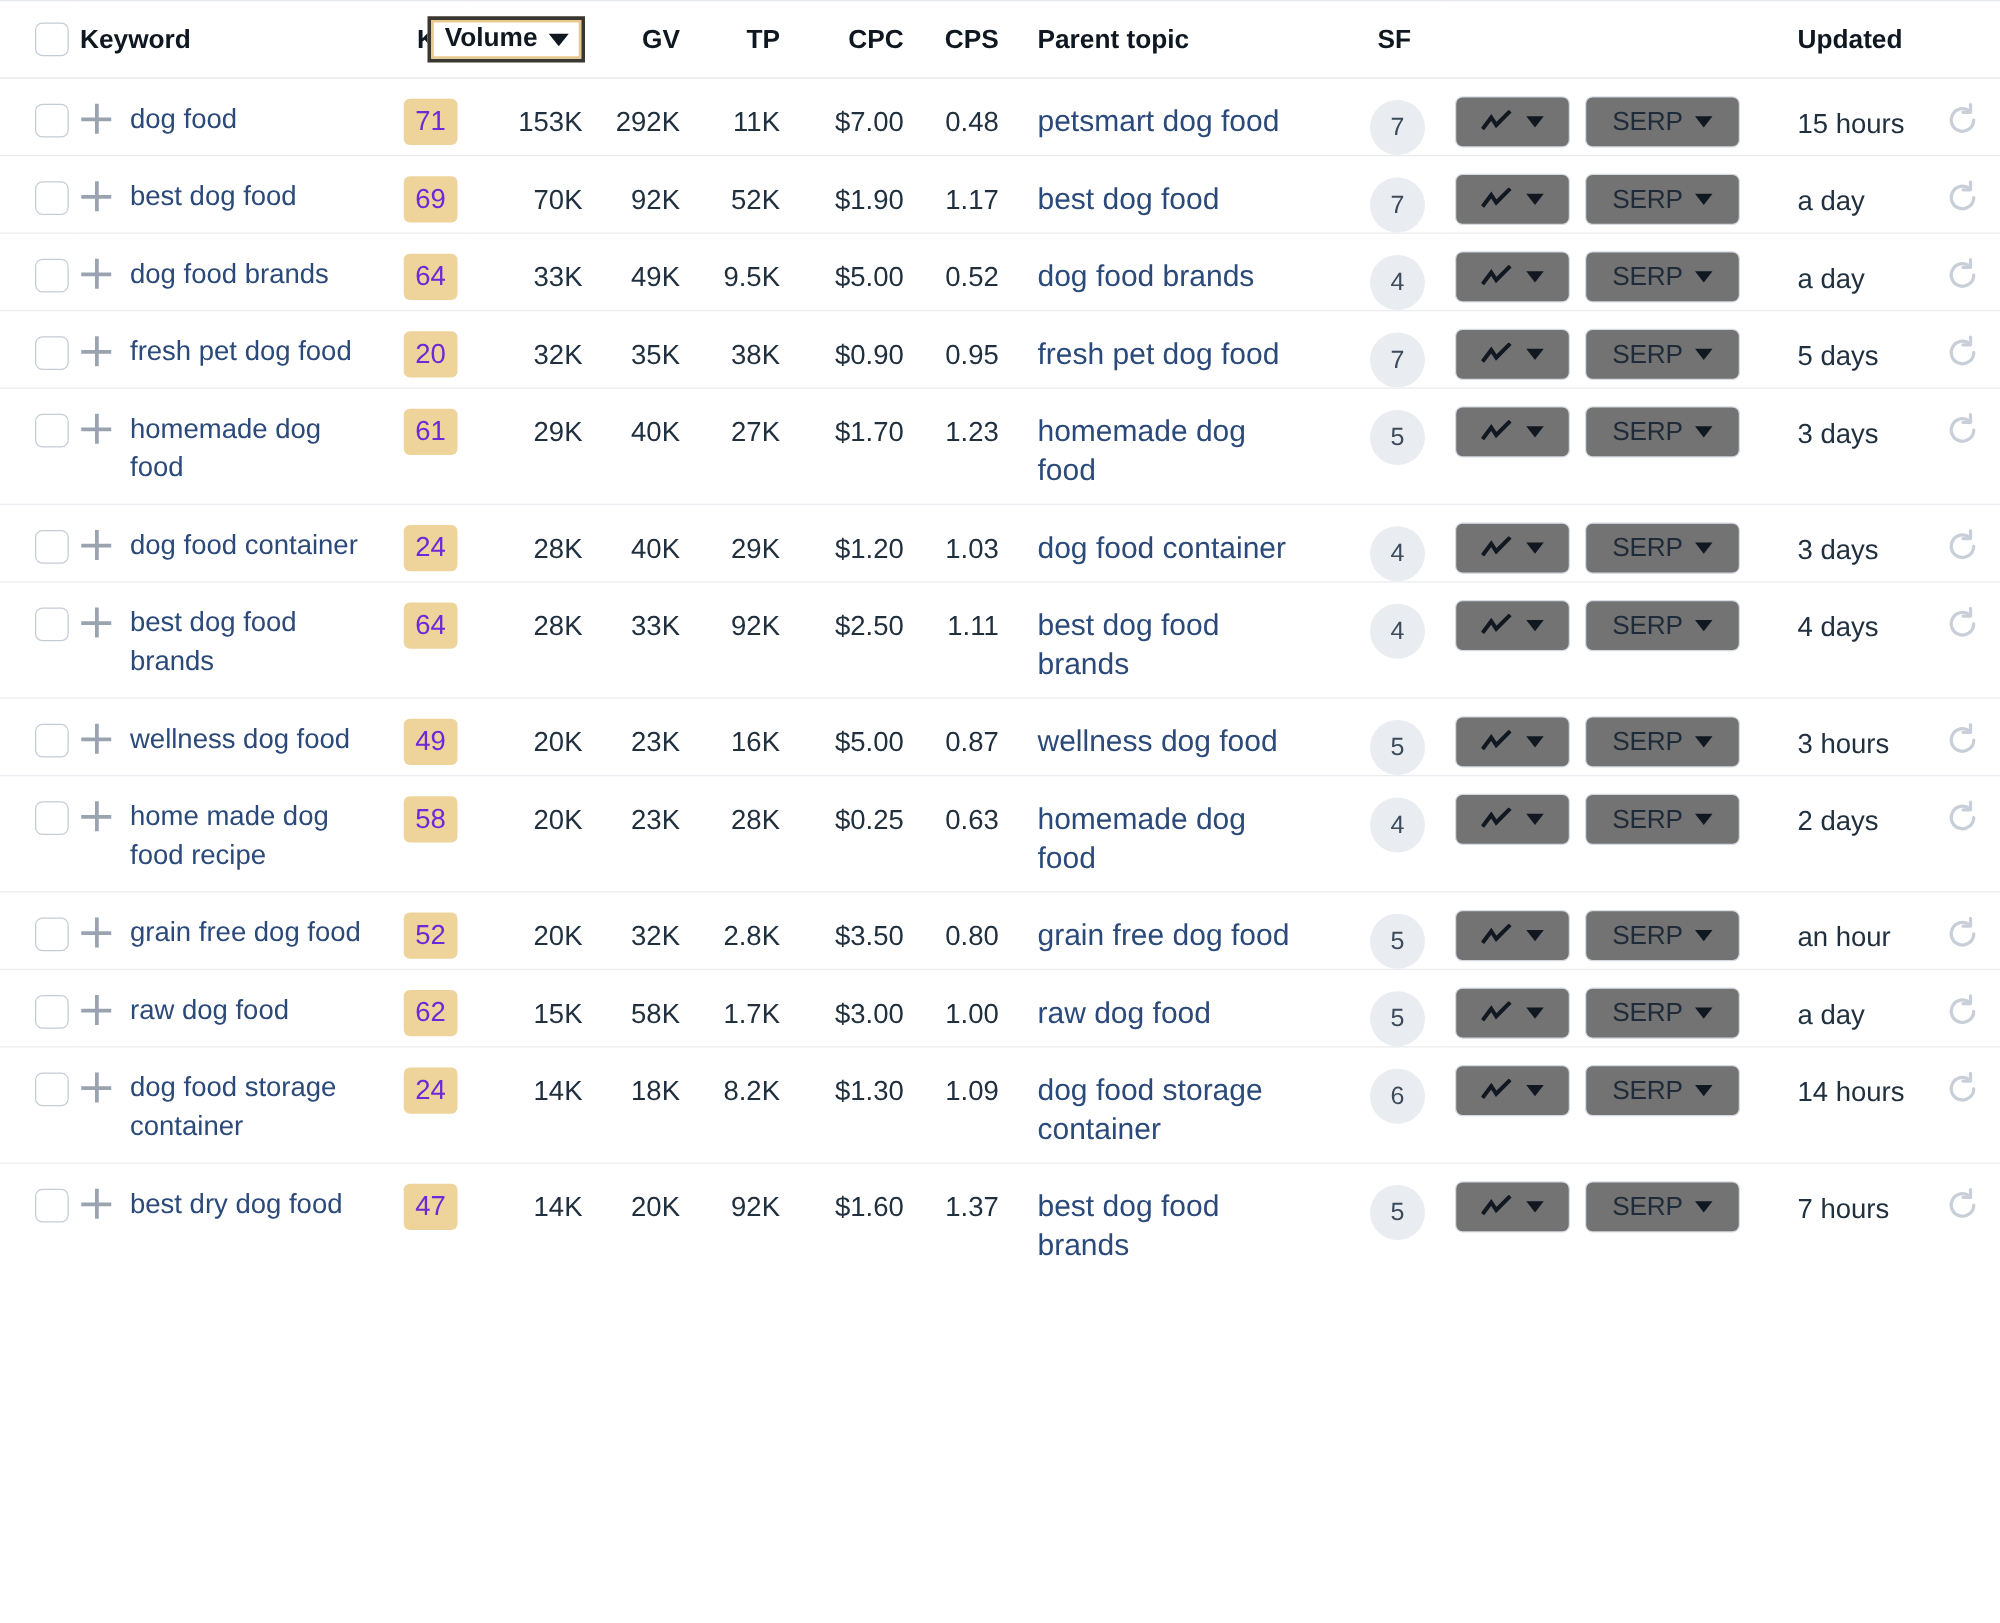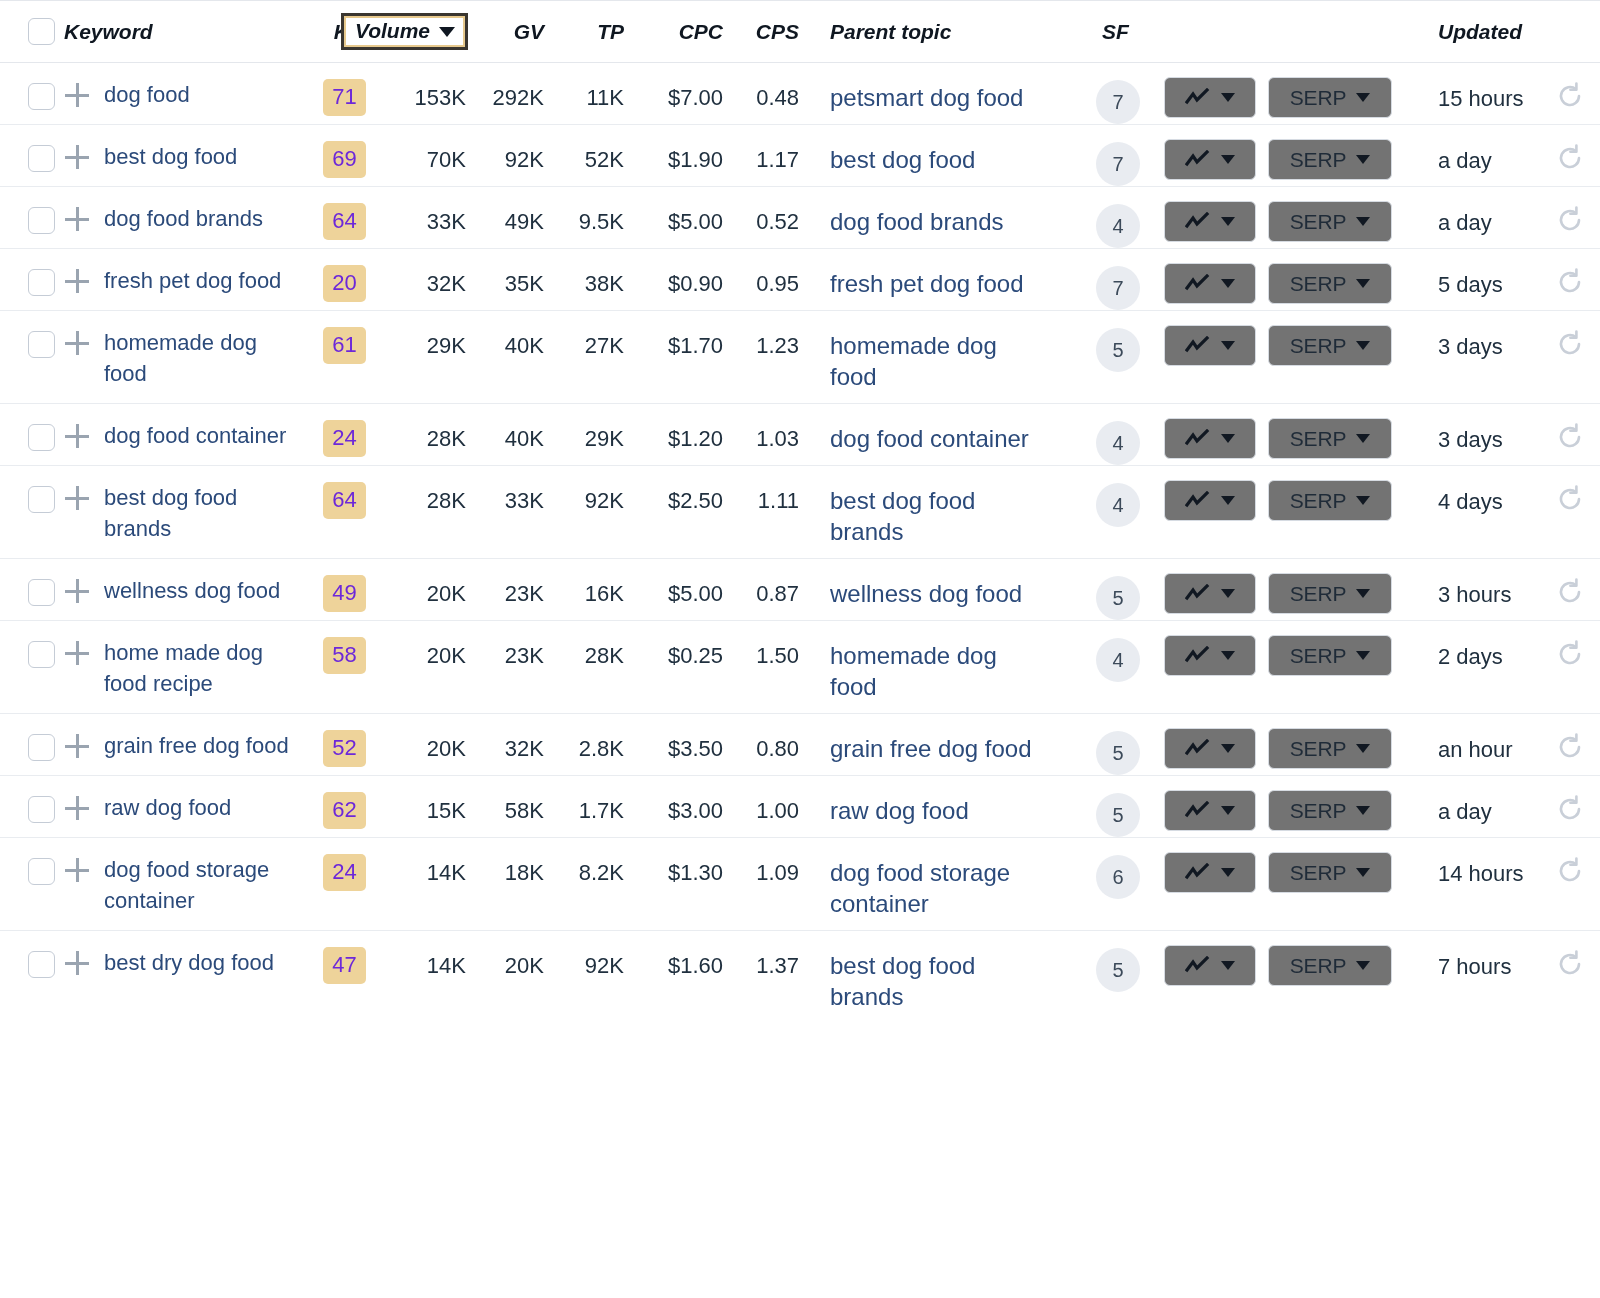--- a/index.html
+++ b/index.html
@@ -63,21 +63,20 @@
   thead th {
     font-size: 21px;
     font-weight: bold;
     color: #0f1721;
     padding: 0;
     height: 62px;
     vertical-align: middle;
     border-top: 1px solid #e4e7ec;
     border-bottom: 1px solid #e4e7ec;
     background: #fff;
-    font-style: italic;
   }
   tbody td {
     font-size: 22px;
     color: #20303f;
     padding: 0;
     vertical-align: top;
     border-bottom: 1px solid #e9ecf0;
     background: #fff;
   }
   tbody tr:last-child td { border-bottom: none; }
@@ -832,21 +831,21 @@
     <td class="c-gv">
       <span class="num">23K</span>
     </td>
     <td class="c-tp">
       <span class="num">28K</span>
     </td>
     <td class="c-cpc">
       <span class="num">$0.25</span>
     </td>
     <td class="c-cps">
-      <span class="num">1.50</span>
+      <span class="num">0.63</span>
     </td>
     <td class="c-pt">
       <a class="ptlink">homemade dog food</a>
     </td>
     <td class="c-sf">
       <span class="sf-pill">4</span>
     </td>
     <td class="c-charts">
       <div class="btn-group">
         <span class="mini-btn spark">

